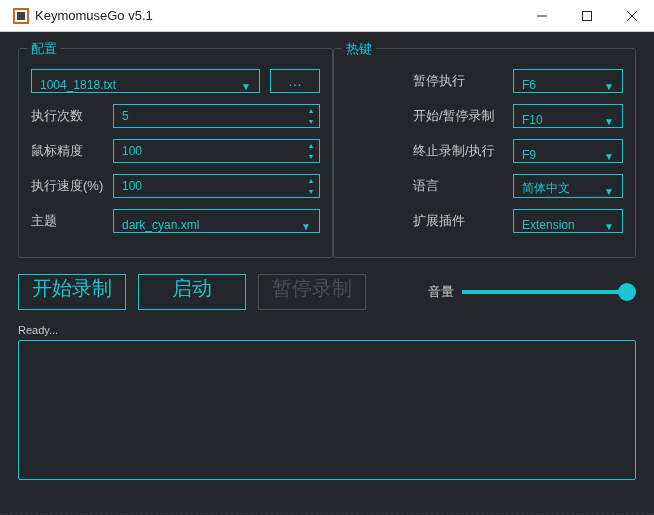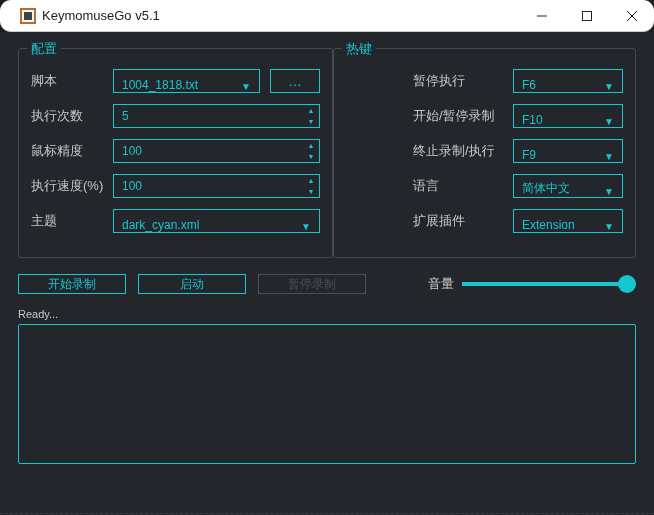--- a/index.html
+++ b/index.html
@@ -1,38 +1,38 @@
 <!DOCTYPE html>
 <html><head>
 <meta charset="utf-8">
 <style>
   * { box-sizing: border-box; margin: 0; padding: 0; }
   body { font-family: "Segoe UI", "Microsoft YaHei", sans-serif; font-size: 13px; background: #1a1d21; width: 654px; height: 515px; overflow: hidden; }
-  .titlebar { height: 32px; background: #fff; display: flex; align-items: center; padding-left: 20px; border-bottom: 1px solid #ccc; border-radius: 11px; }
+  .titlebar { height: 32px; background: #fff; display: flex; align-items: center; padding-left: 13px; border-bottom: 1px solid #ccc; }
   .app-icon { width: 16px; height: 16px; margin-right: 6px; display: inline-block; }
   .title-text { font-size: 13px; color: #222; flex: 1; }
   .winbtns { display: flex; }
   .winbtn { width: 45px; height: 32px; display: flex; align-items: center; justify-content: center; color: #222; font-size: 13px; cursor: pointer; }
   .content { background: #23272c; padding: 16px 18px; height: calc(515px - 32px); }
   .panels { display: flex; }
   .panel { border: 1px solid #444a52; border-radius: 3px; padding: 10px 12px 14px 12px; flex: 1; position: relative; }
   .panel-title { color: #17c6cf; font-size: 13px; position: absolute; top: -9px; left: 8px; background: #23272c; padding: 0 4px; }
   .row { display: flex; align-items: center; margin: 9px 0; height: 26px; }
   .row-label { color: #c8c8c8; width: 82px; font-size: 13px; }
   .row-label.narrow { width: 100px; margin-left: 47px; }
   .combo { flex: 1; height: 24px; border: 1px solid #17c6cf; background: transparent; color: #17c6cf; display: flex; align-items: flex-end; padding: 0 8px; font-size: 12px; cursor: pointer; position: relative; }
   .combo .caret { margin-left: auto; color: #17c6cf; font-size: 10px; }
   .spinbox { flex: 1; height: 24px; border: 1px solid #17c6cf; background: transparent; color: #17c6cf; display: flex; align-items: center; padding: 0 8px; font-size: 12px; position: relative; }
   .spinbox .spins { position: absolute; right: 0; top: 0; bottom: 0; width: 16px; display: flex; flex-direction: column; }
   .spinbox .spins div { flex: 1; display: flex; align-items: center; justify-content: center; font-size: 7px; color: #17c6cf; cursor: pointer; }
   .ellipsis-btn { width: 50px; height: 24px; border: 1px solid #17c6cf; color: #17c6cf; background: transparent; margin-left: 10px; cursor: pointer; display: flex; align-items: center; justify-content: center; font-size: 14px; }
   .panel.right .combo { width: 110px; flex: 0 0 110px; margin-left: auto; }
   .panel.right { flex: 0 0 258px; padding-left: 32px; }
   .action-row { display: flex; align-items: center; margin-top: 16px; gap: 0; }
-  .btn { height: 20px; border: 1px solid #17c6cf; color: #17c6cf; background: transparent; display: flex; align-items: center; justify-content: center; font-size: 12px; cursor: pointer; }
+  .btn { height: 36px; border: 1px solid #17c6cf; color: #17c6cf; background: transparent; display: flex; justify-content: center; font-size: 20px; cursor: pointer; }
   .btn.main { width: 108px; margin-right: 12px; }
   .btn.disabled { border-color: #4a4f55; color: #4a4f55; cursor: default; }
   .vol-label { color: #c8c8c8; margin-left: 50px; margin-right: 8px; }
   .slider { flex: 1; height: 4px; background: #17c6cf; position: relative; margin-right: 6px; }
   .slider-thumb { position: absolute; right: -6px; top: 50%; transform: translateY(-50%); width: 18px; height: 18px; background: #17c6cf; border-radius: 50%; cursor: pointer; }
   .status { color: #c8c8c8; font-size: 11px; margin-top: 14px; margin-bottom: 4px; }
   .textarea { border: 1px solid #17c6cf; border-radius: 2px; height: 140px; width: 100%; background: transparent; }
   .dashed-bottom { position: absolute; bottom: 0; left: 0; right: 0; height: 2px; border-top: 1px dashed #3a4047; }
 </style>
 </head>
@@ -66,21 +66,20 @@
   </div>
 </div>
 
 <div class="content">
   <div class="panels">
 
     <div class="panel">
       <div class="panel-title">配置</div>
 
       <div class="row">
-        <div class="row-label">脚本</div>
         <div class="combo">
           <span>1004_1818.txt</span>
           <span class="caret">▼</span>
         </div>
         <div class="ellipsis-btn">
           <span>…</span>
         </div>
       </div>
 
       <div class="row">

